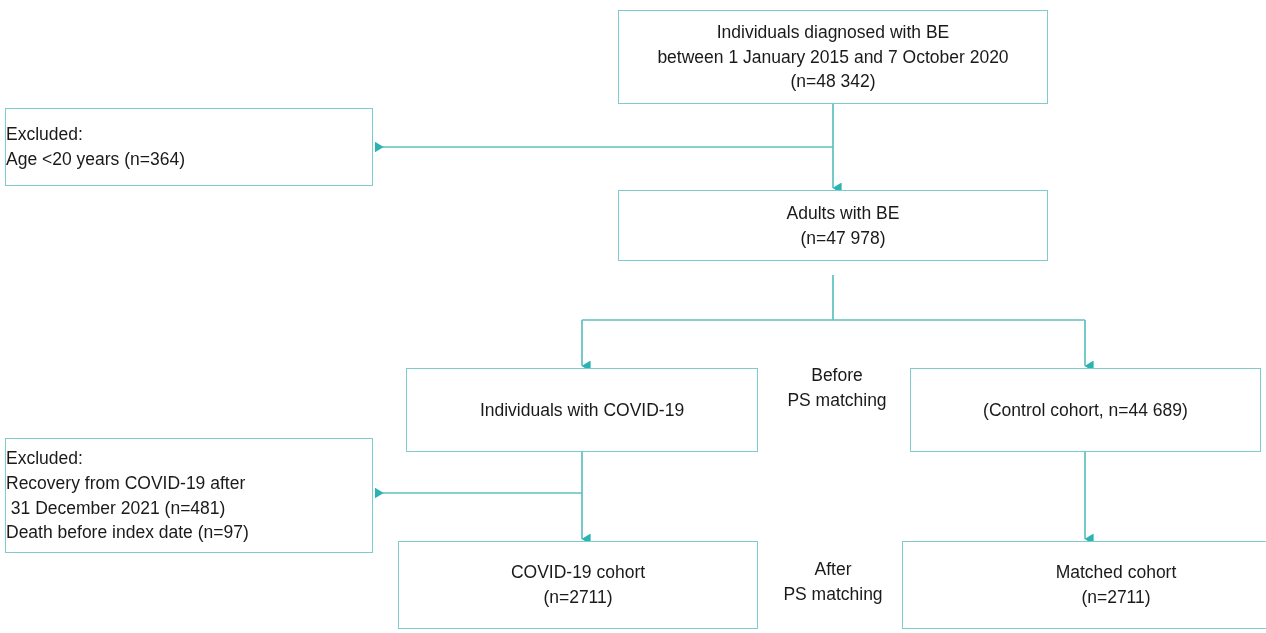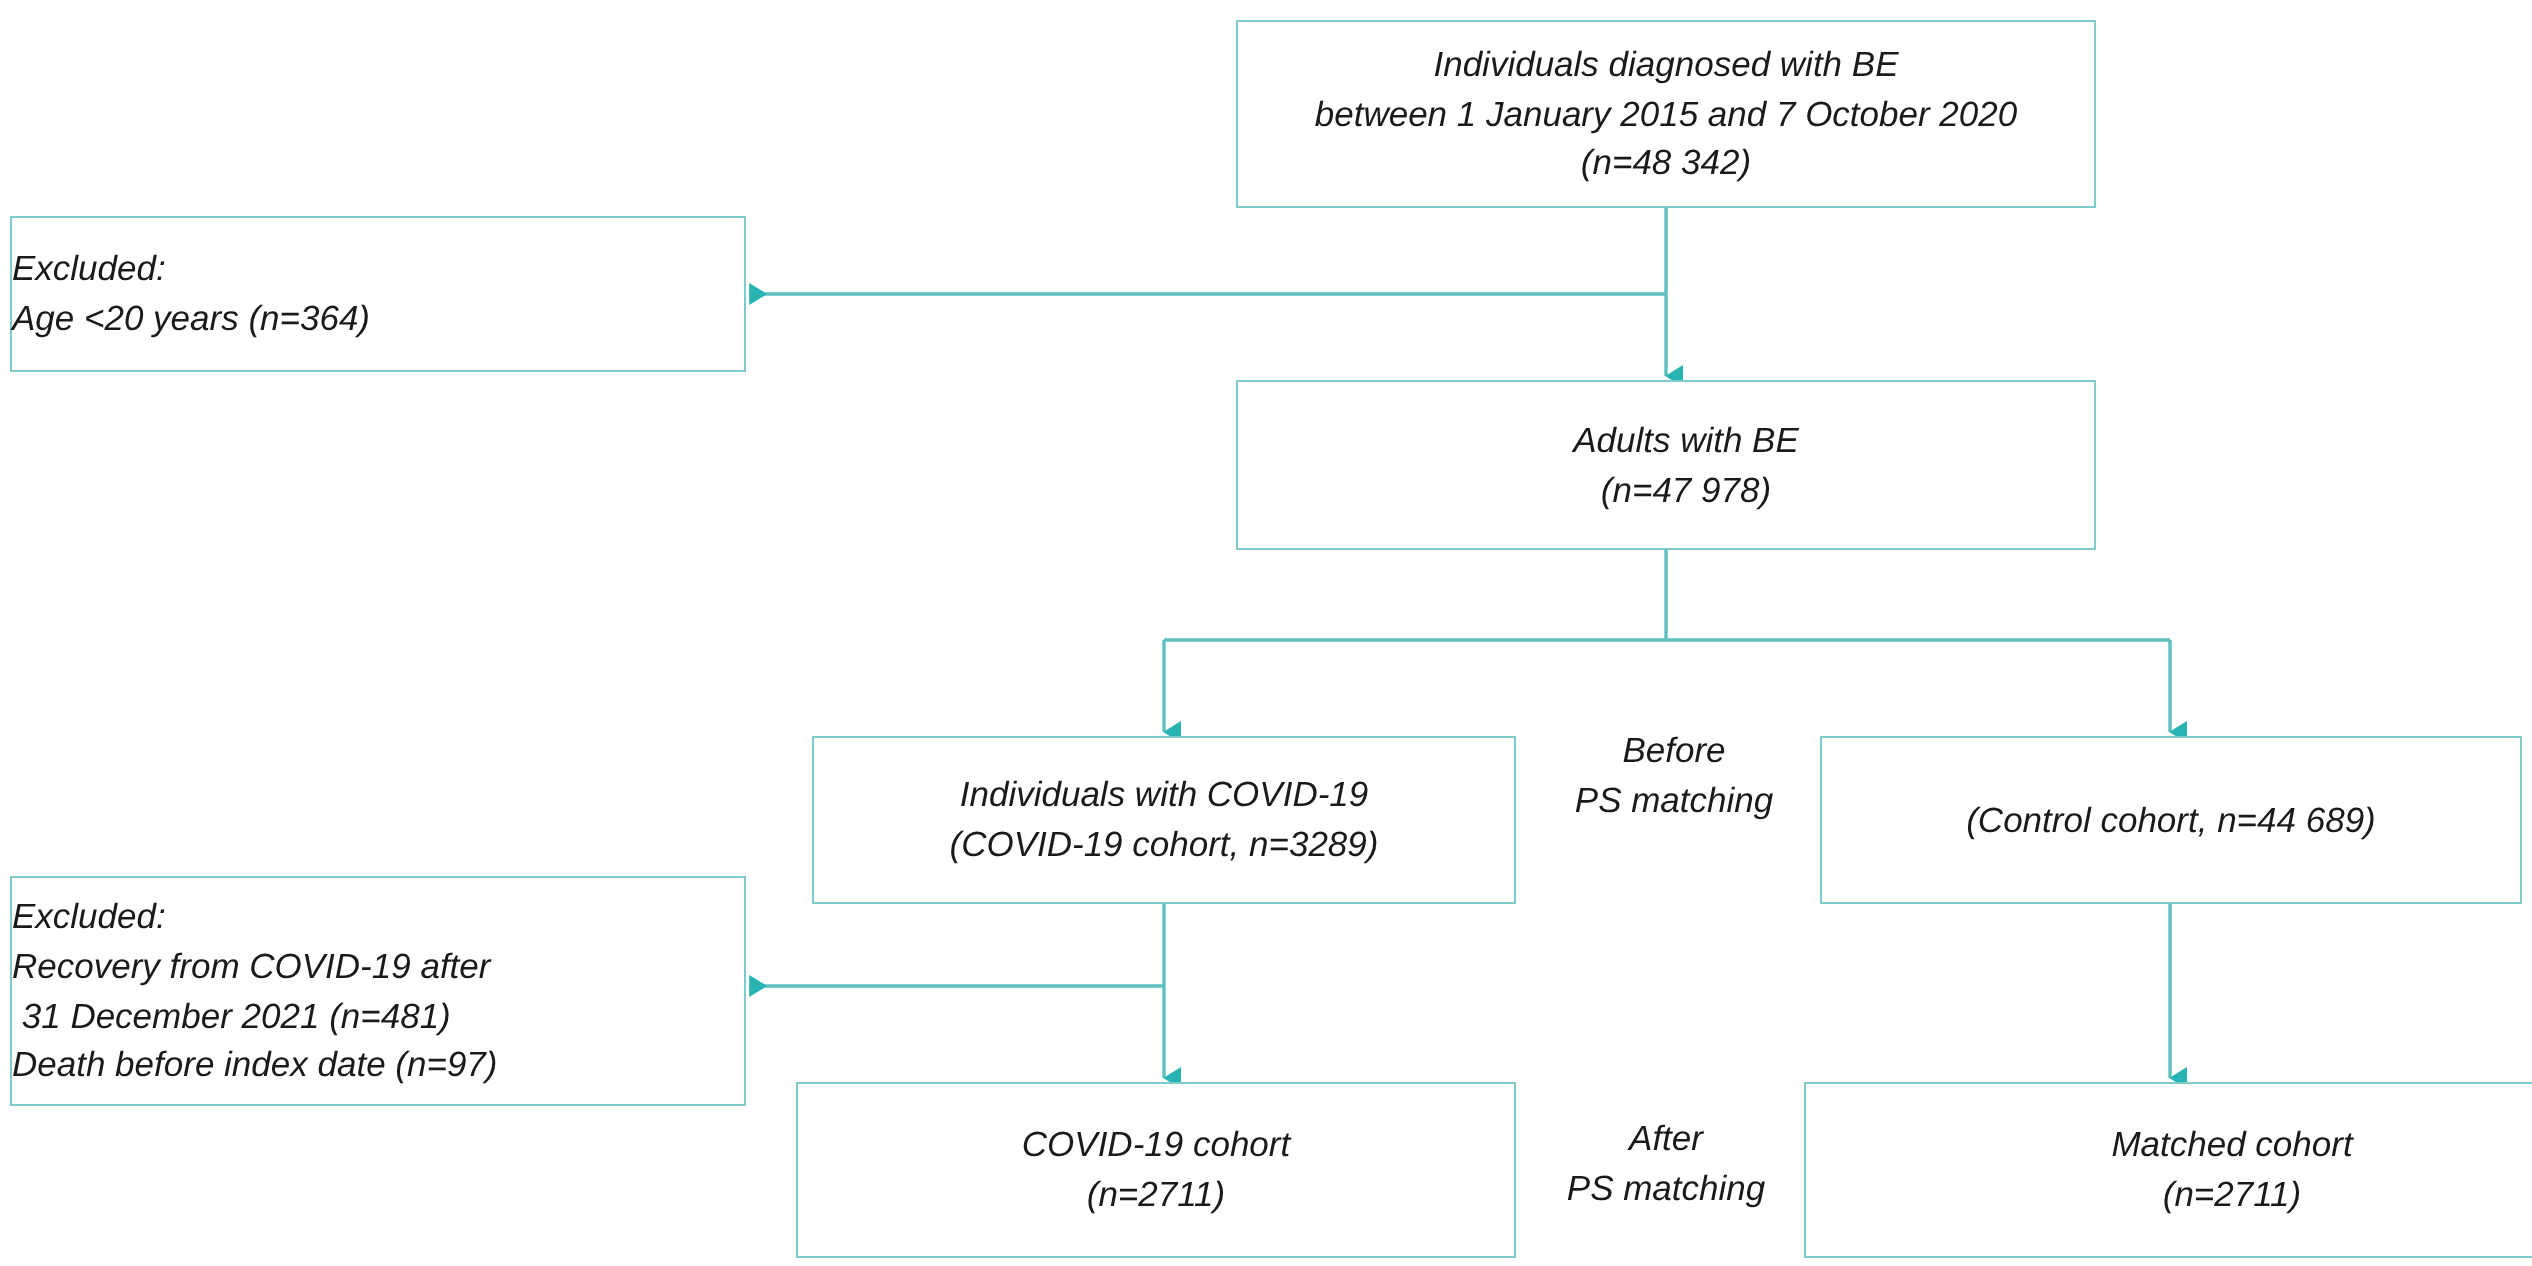--- a/index.html
+++ b/index.html
@@ -43,21 +43,20 @@
     align-items: center;
     text-align: center;
   }
   .node-box.left-aligned {
     align-items: flex-start;
     text-align: left;
   }
   .node-line {
     white-space: pre;
     display: block;
-    font-style: italic;
   }
   .side-label {
     position: absolute;
     text-align: center;
     font-size: 17.5px;
     line-height: 1.42;
     color: #1a1a1a;
     display: flex;
     flex-direction: column;
     justify-content: center;
@@ -102,28 +101,27 @@
     <span class="node-line">Individuals diagnosed with BE</span>
     <span class="node-line">between 1 January 2015 and 7 October 2020</span>
     <span class="node-line">(n=48 342)</span>
   </div>
 
   <div class="node-box left-aligned" style="left:5px; top:108px; width:368px; height:78px;">
     <span class="node-line">Excluded:</span>
     <span class="node-line">Age &lt;20 years (n=364)</span>
   </div>
 
-  <div class="node-box centered" style="left:618px; top:190px; width:430px; height:85px;padding-left:20px;">
+  <div class="node-box centered" style="left:618px; top:190px; width:430px; height:71px;padding-left:20px;">
     <span class="node-line">Adults with BE</span>
     <span class="node-line">(n=47 978)</span>
   </div>
 
   <div class="node-box centered" style="left:406px; top:368px; width:352px; height:84px;">
     <span class="node-line">Individuals with COVID-19</span>
-    <span class="node-line">(COVID-19 cohort, n=3289)</span>
   </div>
 
   <div class="node-box centered" style="left:910px; top:368px; width:351px; height:84px;">
     <span class="node-line">(Control cohort, n=44 689)</span>
   </div>
 
   <div class="node-box left-aligned" style="left:5px; top:438px; width:368px; height:115px;">
     <span class="node-line">Excluded:</span>
     <span class="node-line">Recovery from COVID-19 after</span>
     <span class="node-line"> 31 December 2021 (n=481)</span>

